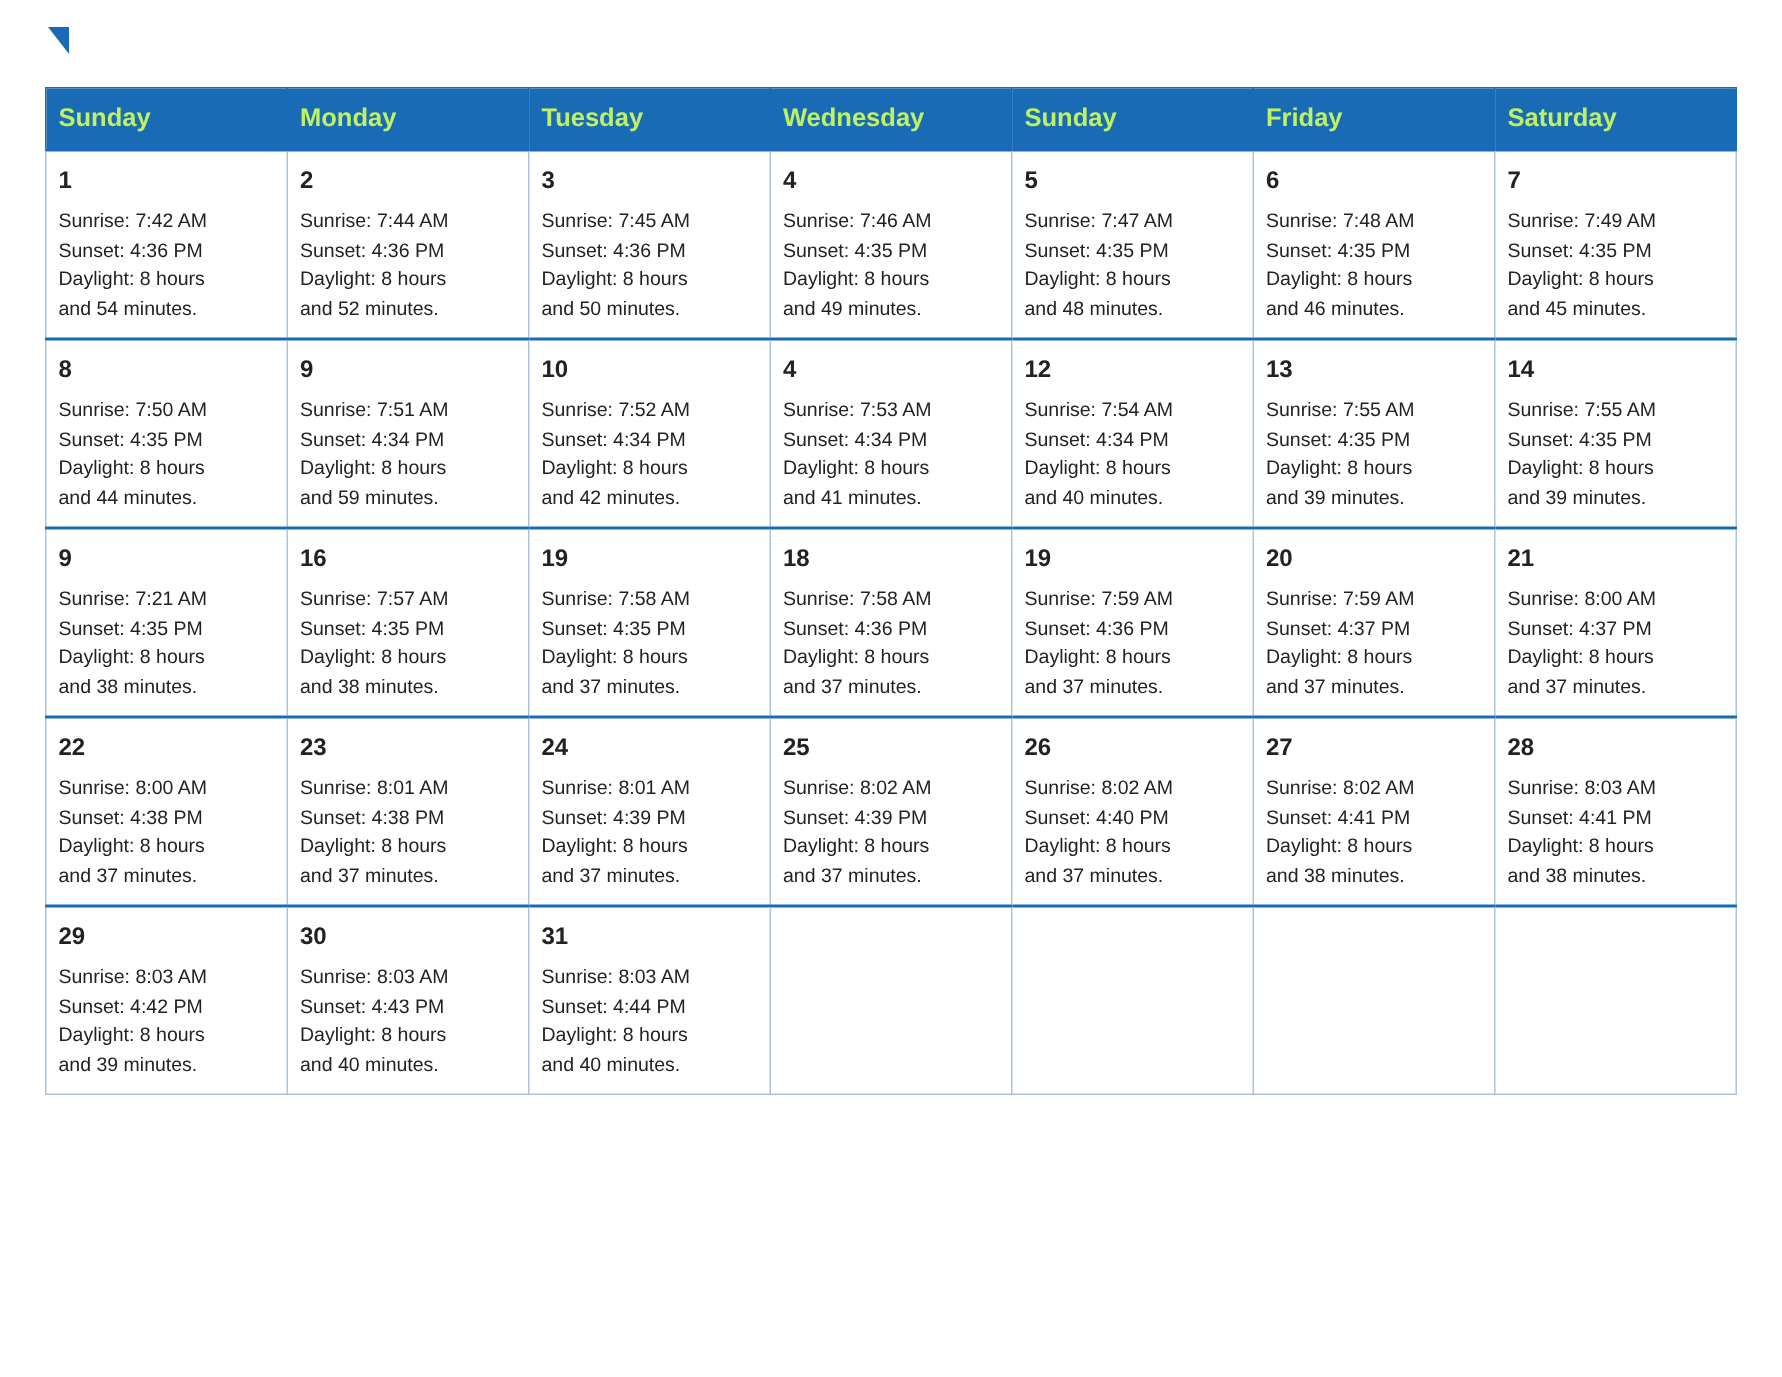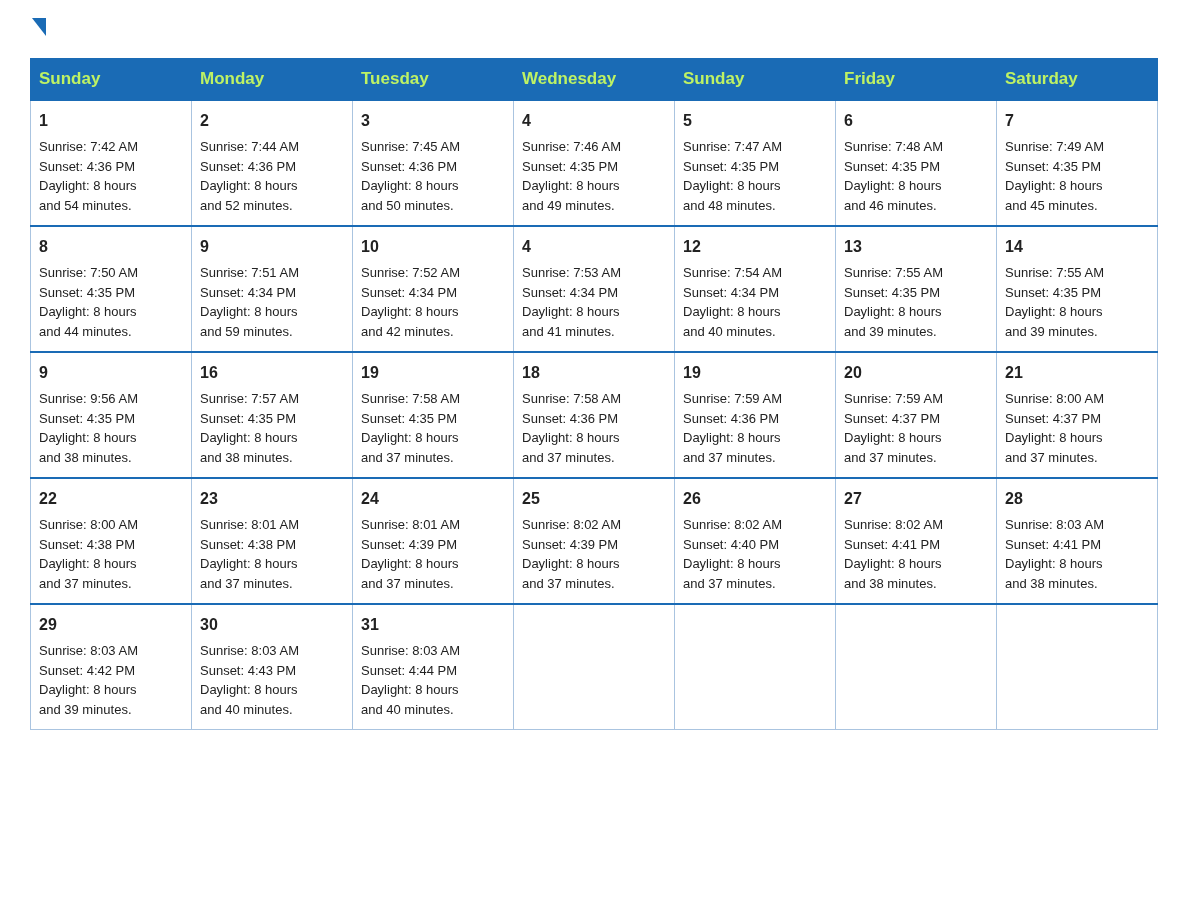--- a/index.html
+++ b/index.html
@@ -142,21 +142,21 @@
       <tr>
         <td><span class="day-num">8</span><span>Sunrise: 7:50 AM</span><br><span>Sunset: 4:35 PM</span><br><span>Daylight: 8 hours</span><br><span>and 44 minutes.</span></td>
         <td><span class="day-num">9</span><span>Sunrise: 7:51 AM</span><br><span>Sunset: 4:34 PM</span><br><span>Daylight: 8 hours</span><br><span>and 59 minutes.</span></td>
         <td><span class="day-num">10</span><span>Sunrise: 7:52 AM</span><br><span>Sunset: 4:34 PM</span><br><span>Daylight: 8 hours</span><br><span>and 42 minutes.</span></td>
         <td><span class="day-num">4</span><span>Sunrise: 7:53 AM</span><br><span>Sunset: 4:34 PM</span><br><span>Daylight: 8 hours</span><br><span>and 41 minutes.</span></td>
         <td><span class="day-num">12</span><span>Sunrise: 7:54 AM</span><br><span>Sunset: 4:34 PM</span><br><span>Daylight: 8 hours</span><br><span>and 40 minutes.</span></td>
         <td><span class="day-num">13</span><span>Sunrise: 7:55 AM</span><br><span>Sunset: 4:35 PM</span><br><span>Daylight: 8 hours</span><br><span>and 39 minutes.</span></td>
         <td><span class="day-num">14</span><span>Sunrise: 7:55 AM</span><br><span>Sunset: 4:35 PM</span><br><span>Daylight: 8 hours</span><br><span>and 39 minutes.</span></td>
       </tr>
       <tr>
-        <td><span class="day-num">9</span><span>Sunrise: 9:56 AM</span><br><span>Sunset: 4:35 PM</span><br><span>Daylight: 8 hours</span><br><span>and 38 minutes.</span></td>
+        <td><span class="day-num">9</span><span>Sunrise: 7:21 AM</span><br><span>Sunset: 4:35 PM</span><br><span>Daylight: 8 hours</span><br><span>and 38 minutes.</span></td>
         <td><span class="day-num">16</span><span>Sunrise: 7:57 AM</span><br><span>Sunset: 4:35 PM</span><br><span>Daylight: 8 hours</span><br><span>and 38 minutes.</span></td>
         <td><span class="day-num">19</span><span>Sunrise: 7:58 AM</span><br><span>Sunset: 4:35 PM</span><br><span>Daylight: 8 hours</span><br><span>and 37 minutes.</span></td>
         <td><span class="day-num">18</span><span>Sunrise: 7:58 AM</span><br><span>Sunset: 4:36 PM</span><br><span>Daylight: 8 hours</span><br><span>and 37 minutes.</span></td>
         <td><span class="day-num">19</span><span>Sunrise: 7:59 AM</span><br><span>Sunset: 4:36 PM</span><br><span>Daylight: 8 hours</span><br><span>and 37 minutes.</span></td>
         <td><span class="day-num">20</span><span>Sunrise: 7:59 AM</span><br><span>Sunset: 4:37 PM</span><br><span>Daylight: 8 hours</span><br><span>and 37 minutes.</span></td>
         <td><span class="day-num">21</span><span>Sunrise: 8:00 AM</span><br><span>Sunset: 4:37 PM</span><br><span>Daylight: 8 hours</span><br><span>and 37 minutes.</span></td>
       </tr>
       <tr>
         <td><span class="day-num">22</span><span>Sunrise: 8:00 AM</span><br><span>Sunset: 4:38 PM</span><br><span>Daylight: 8 hours</span><br><span>and 37 minutes.</span></td>
         <td><span class="day-num">23</span><span>Sunrise: 8:01 AM</span><br><span>Sunset: 4:38 PM</span><br><span>Daylight: 8 hours</span><br><span>and 37 minutes.</span></td>

